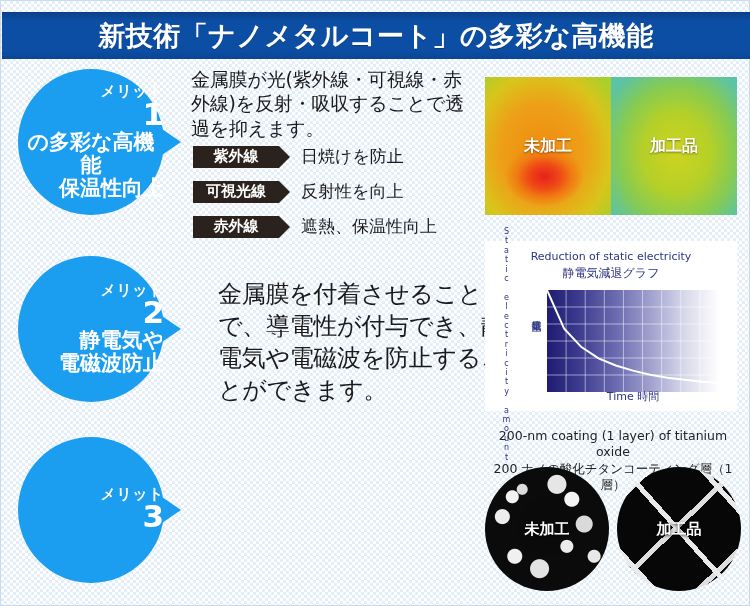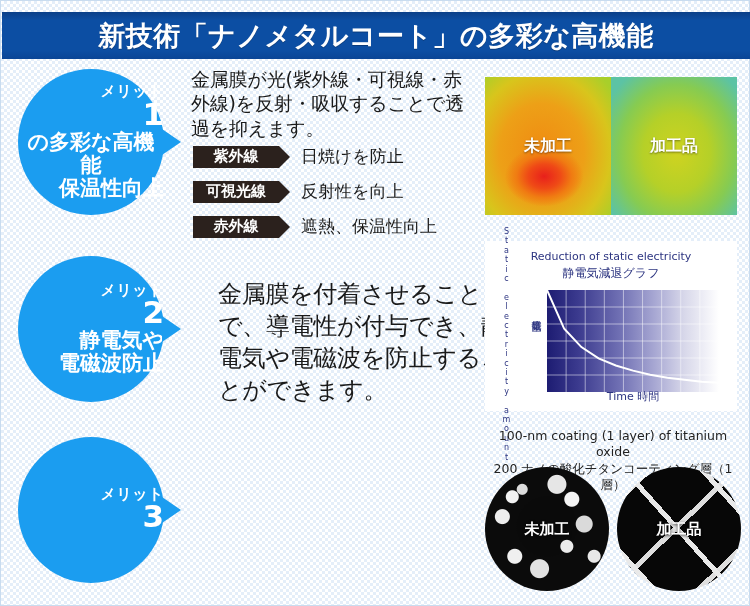--- a/index.html
+++ b/index.html
@@ -249,21 +249,21 @@
   </div>
 
   <div class="merit merit3">
     <div class="m-label">メリット</div>
     <div class="m-num">3</div>
     <div class="pointer"></div>
   </div>
 
 
   <div class="microcap">
-    <div class="en">100-nm coating (1 layer) of titanium oxide</div>
+    <div class="en">200-nm coating (1 layer) of titanium oxide</div>
     <div class="jp">200 ナノの酸化チタンコーティング層（1 層）</div>
   </div>
 
   <div class="micro">
     <div class="mc mc-left">
       <div class="mc-cap">未加工</div>
     </div>
     <div class="mc mc-right">
       <div class="mc-cap">加工品</div>
     </div>

